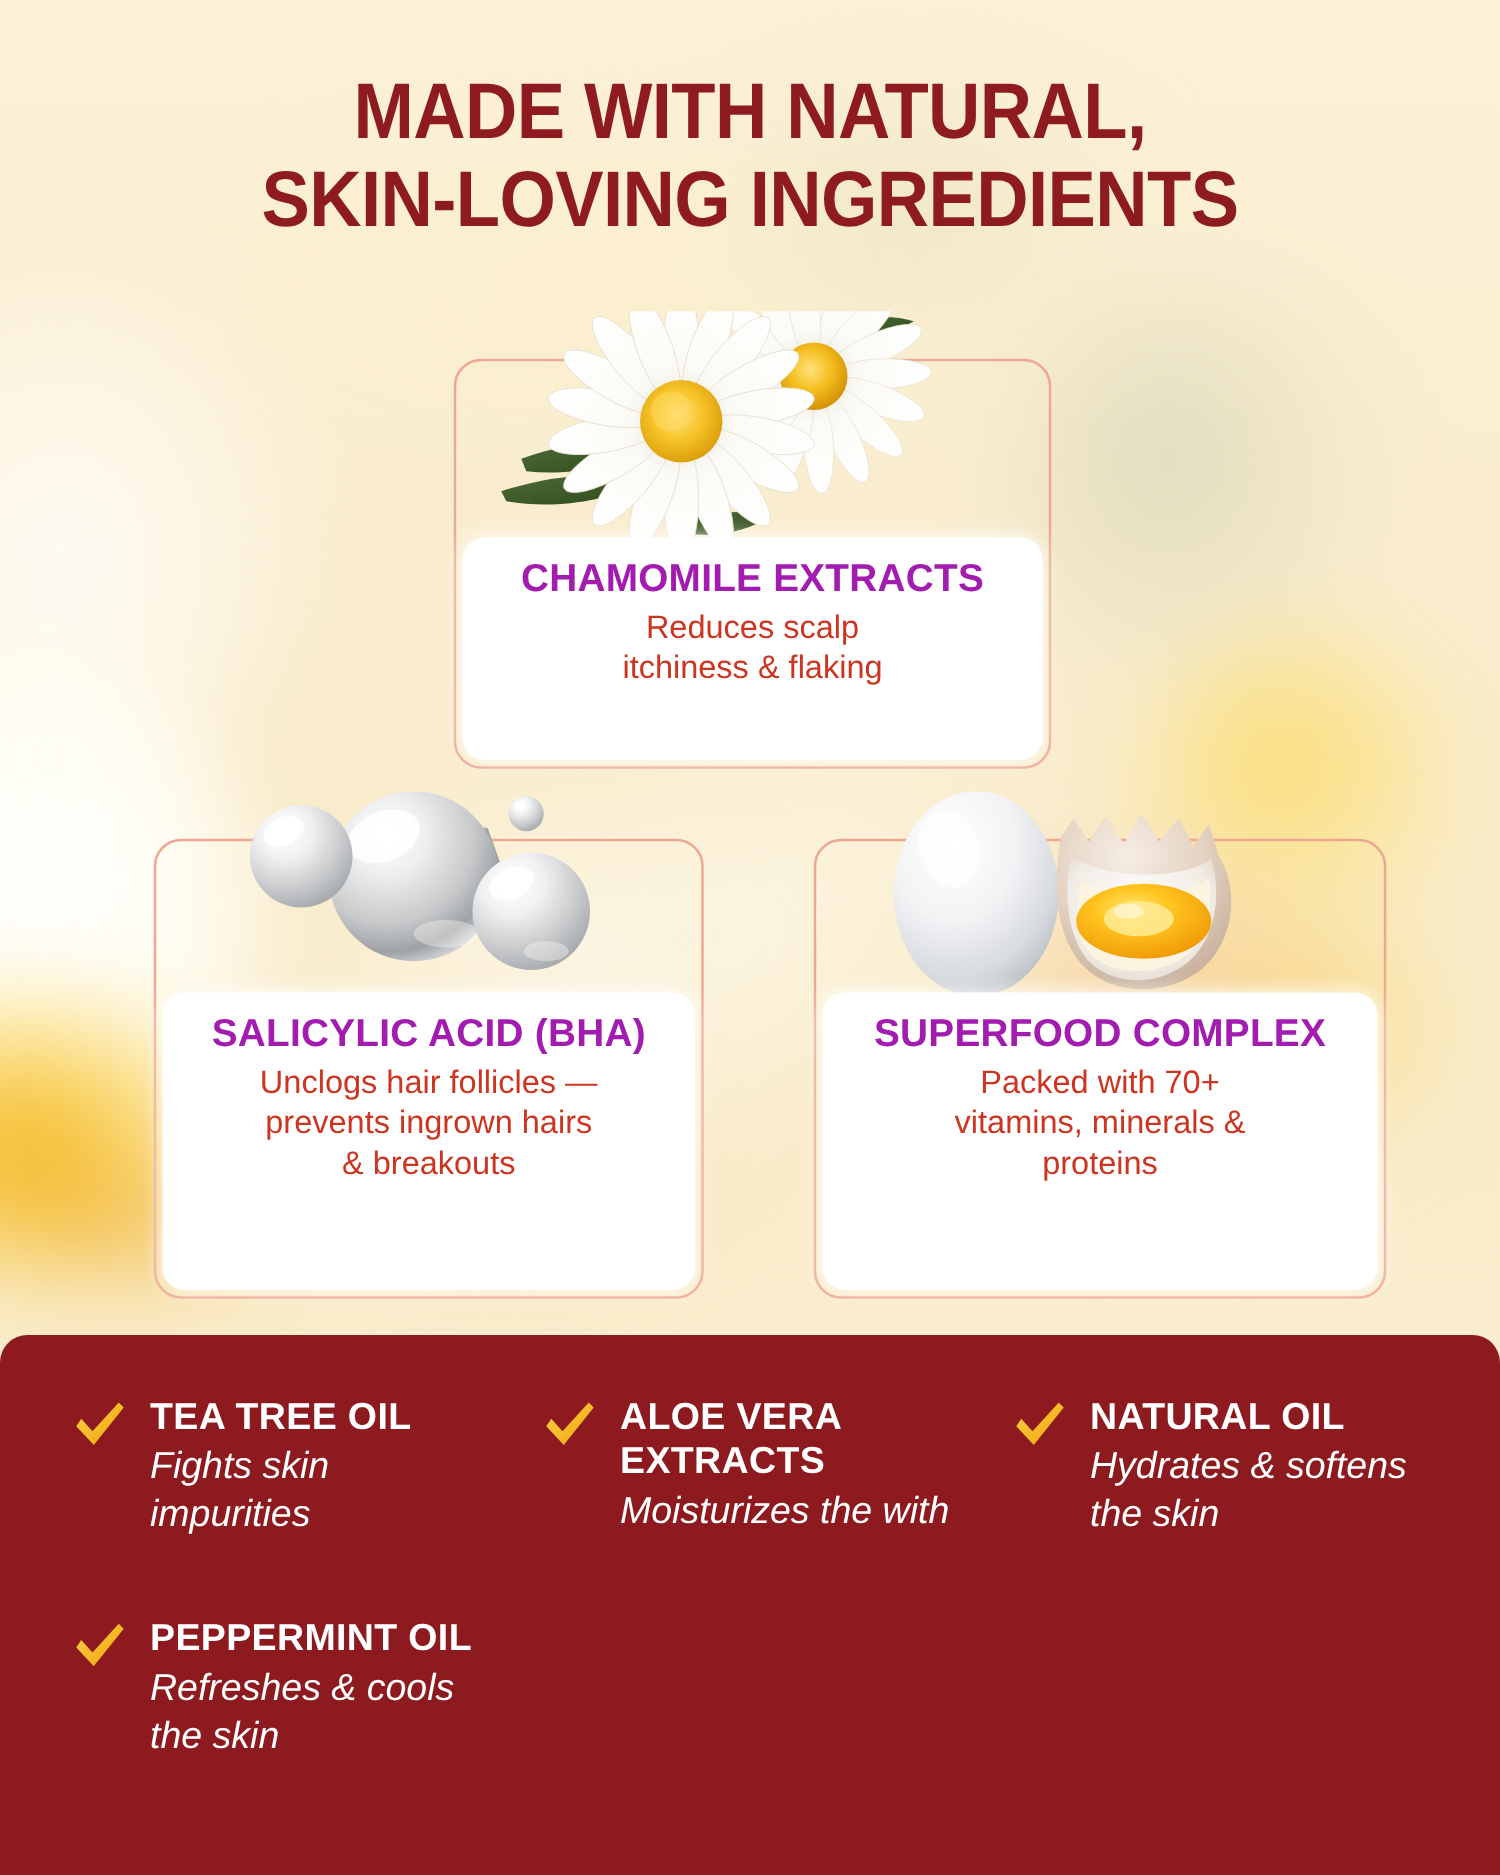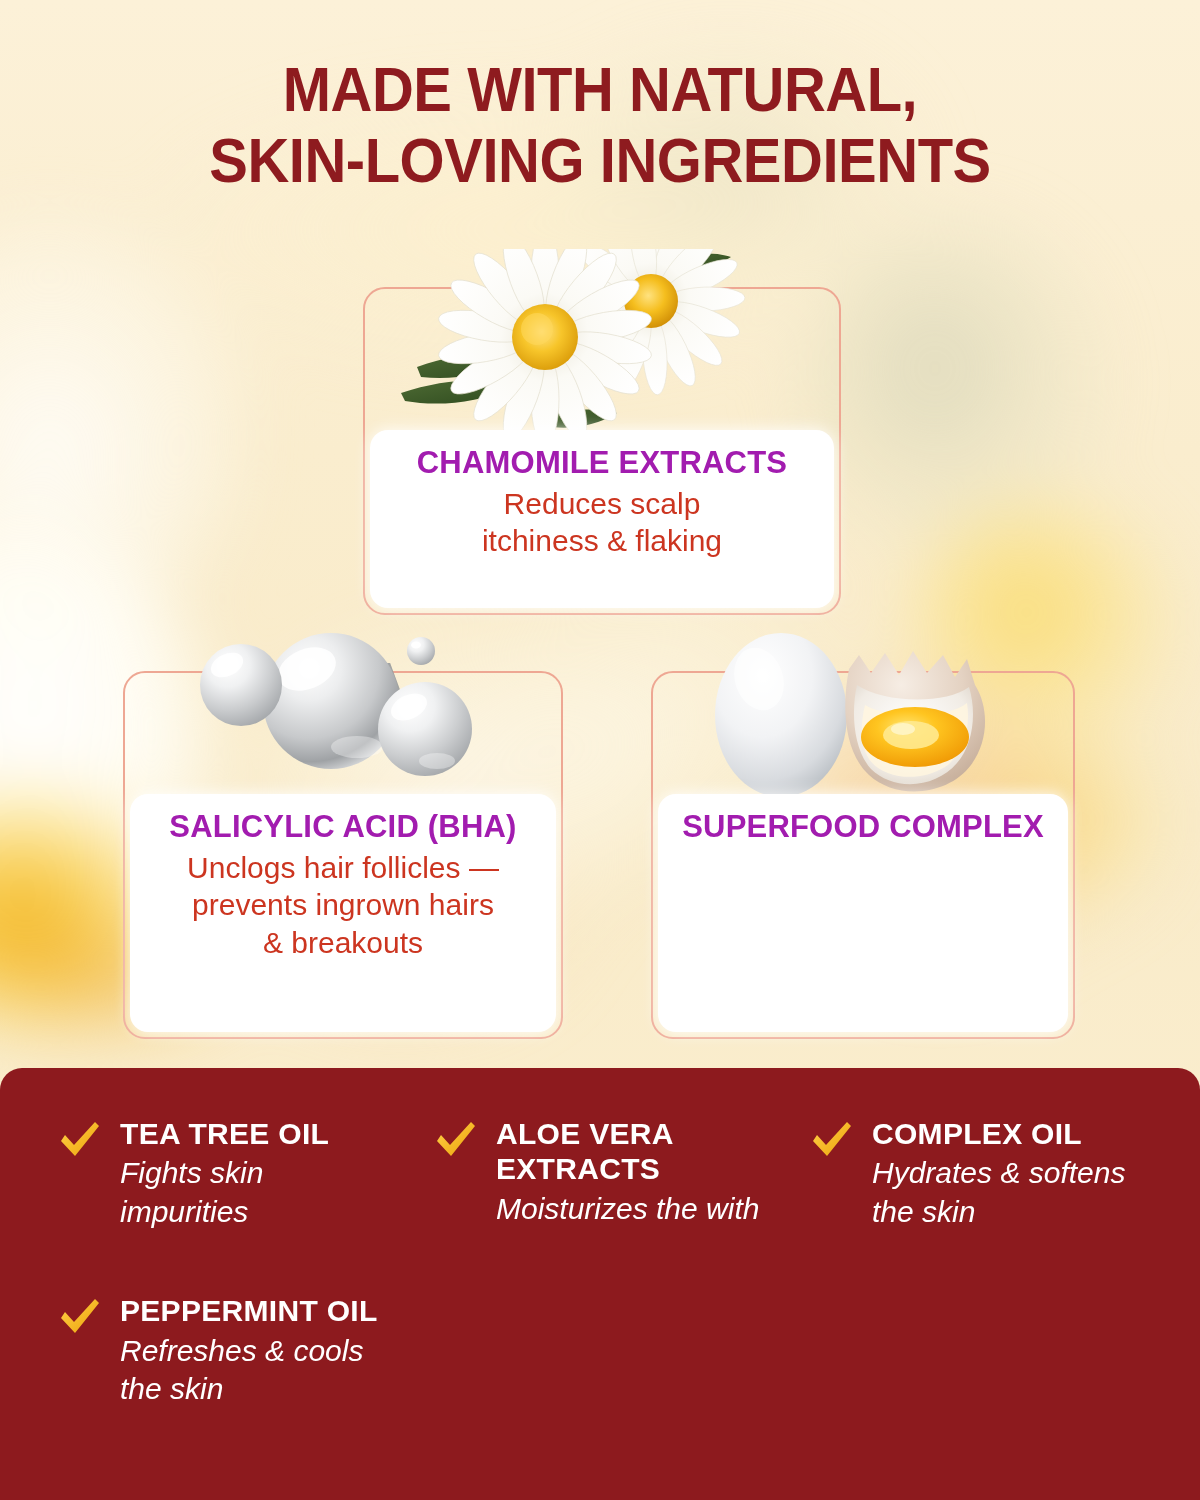--- a/index.html
+++ b/index.html
@@ -135,33 +135,33 @@
   .card-title {
     color: #a21caf;
     font-weight: bold;
     font-size: 31px;
     letter-spacing: 0.2px;
     line-height: 1.12;
     margin-bottom: 4px;
   }
   .card-desc {
     color: #CC3520;
-    font-size: 30px;
+    font-size: 26px;
     line-height: 1.25;
     white-space: pre-line;
   }
 
   
   #card-chamomile { left: 363px; top: 287px; width: 478px; height: 328px; }
   #card-chamomile .card-panel { height: 178px; }
 
   #card-bha { left: 123px; top: 671px; width: 440px; height: 368px; }
   #card-bha .card-panel { height: 238px; }
 
-  #card-superfood { left: 651px; top: 671px; width: 424px; height: 368px; text-decoration: underline; }
+  #card-superfood { left: 651px; top: 671px; width: 458px; height: 368px; text-decoration: underline; }
   #card-superfood .card-panel { height: 238px; }
 
   
   .benefits-panel {
     position: absolute;
     left: 0; top: 1068px; width: 1200px; height: 432px;
     background: #8D1A1E;
     border-top-left-radius: 22px;
     border-top-right-radius: 22px;
     padding: 48px 58px 0 58px;
@@ -399,20 +399,23 @@
 
       <ellipse cx="262" cy="104" rx="54" ry="30" fill="url(#yolkG)"></ellipse>
       <ellipse cx="258" cy="102" rx="28" ry="14" fill="#FFE98F" opacity="0.9"></ellipse>
       <ellipse cx="250" cy="96" rx="12" ry="6" fill="#FFF4C4" opacity="0.95"></ellipse>
 
       <ellipse cx="200" cy="172" rx="124" ry="10" fill="#C8A98C" opacity="0.22"></ellipse>
     </svg>
   </div>
   <div class="card-panel">
     <div class="card-title">SUPERFOOD COMPLEX</div>
+    <div class="card-desc">Packed with 70+
+vitamins, minerals &amp;
+proteins</div>
   </div>
 </div>
 
 <div class="benefits-panel">
   <div class="benefits-grid">
 
     <div class="benefit">
       <span class="check-icon">
         <svg viewBox="0 0 44 44" width="44" height="44">
           <defs>
@@ -443,21 +446,21 @@
       </span>
     </div>
 
     <div class="benefit">
       <span class="check-icon">
         <svg viewBox="0 0 44 44" width="44" height="44">
           <path d="M3 21 L7 15 L16 25 L37 2 L41 6 L17 36 Z" fill="url(#gold1)"></path>
         </svg>
       </span>
       <span class="benefit-text">
-        <span class="benefit-name">COMPLEX OIL</span>
+        <span class="benefit-name">NATURAL OIL</span>
         <span class="benefit-desc" style="display:block">Hydrates &amp; softens the skin</span>
       </span>
     </div>
 
     <div class="benefit">
       <span class="check-icon">
         <svg viewBox="0 0 44 44" width="44" height="44">
           <path d="M3 21 L7 15 L16 25 L37 2 L41 6 L17 36 Z" fill="url(#gold1)"></path>
         </svg>
       </span>

